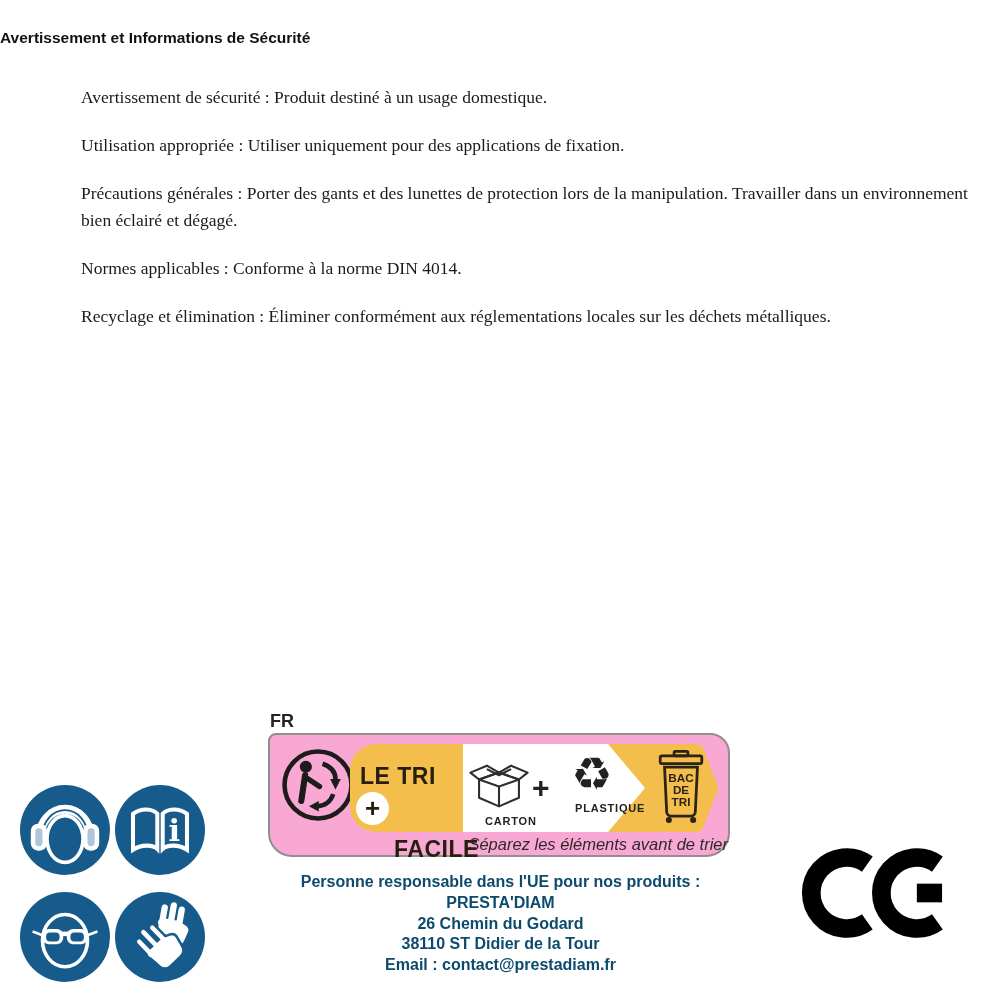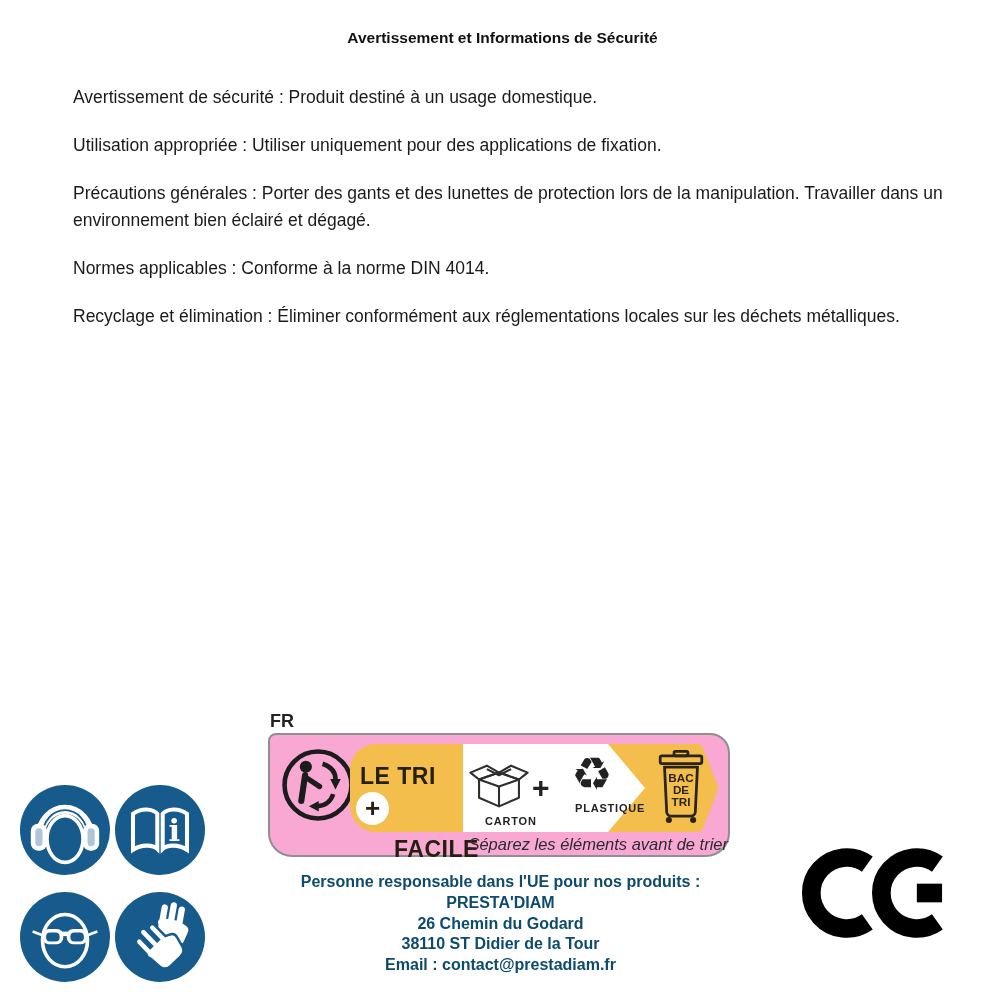--- a/index.html
+++ b/index.html
@@ -1,28 +1,28 @@
 <!DOCTYPE html>
 <html><head>
 <meta charset="utf-8">
 <style>
   html,body { margin:0; padding:0; background:#fff; }
   .page {
     position:relative; width:1005px; height:1005px; background:#ffffff;
     font-family:"Liberation Sans", sans-serif; color:#1a1a1a; overflow:hidden;
   }
   .doc-title {
-    position:absolute; top:29px; left:0; right:0; text-align:center;
+    position:absolute; top:29px; left:0; right:0; text-align:left;
     font-size:15.5px; font-weight:bold; color:#111;
   }
   .content {
     position:absolute; left:73px; top:84px; width:895px;
     font-size:17.5px; line-height:27px; color:#1a1a1a;
   }
-  .content p { margin:0 0 21px 0; }
+  .content p { margin:0 0 21px 8px;font-family:Liberation Serif, serif; }
 
   
   .icons-grid {
     position:absolute; left:20px; top:785px;
     display:grid; grid-template-columns:90px 90px; grid-auto-rows:90px;
     column-gap:5px; row-gap:17px;
   }
   .icons-grid svg { display:block; }
 
   

